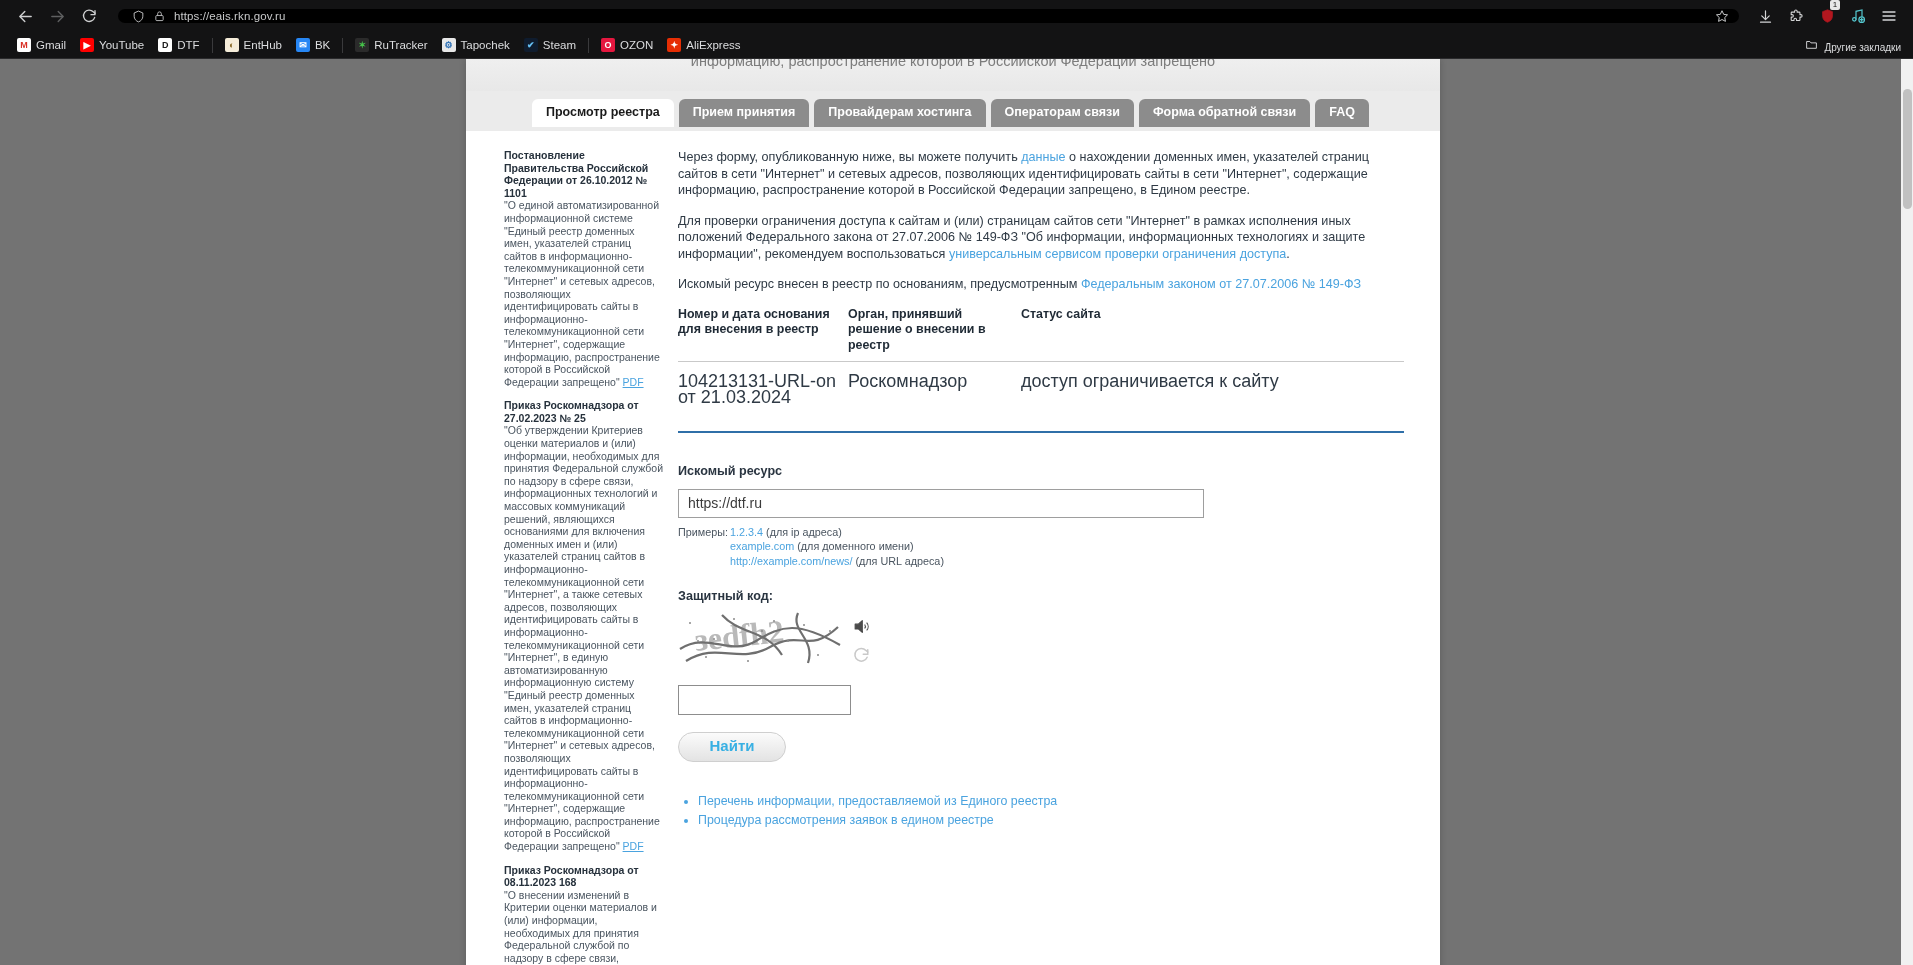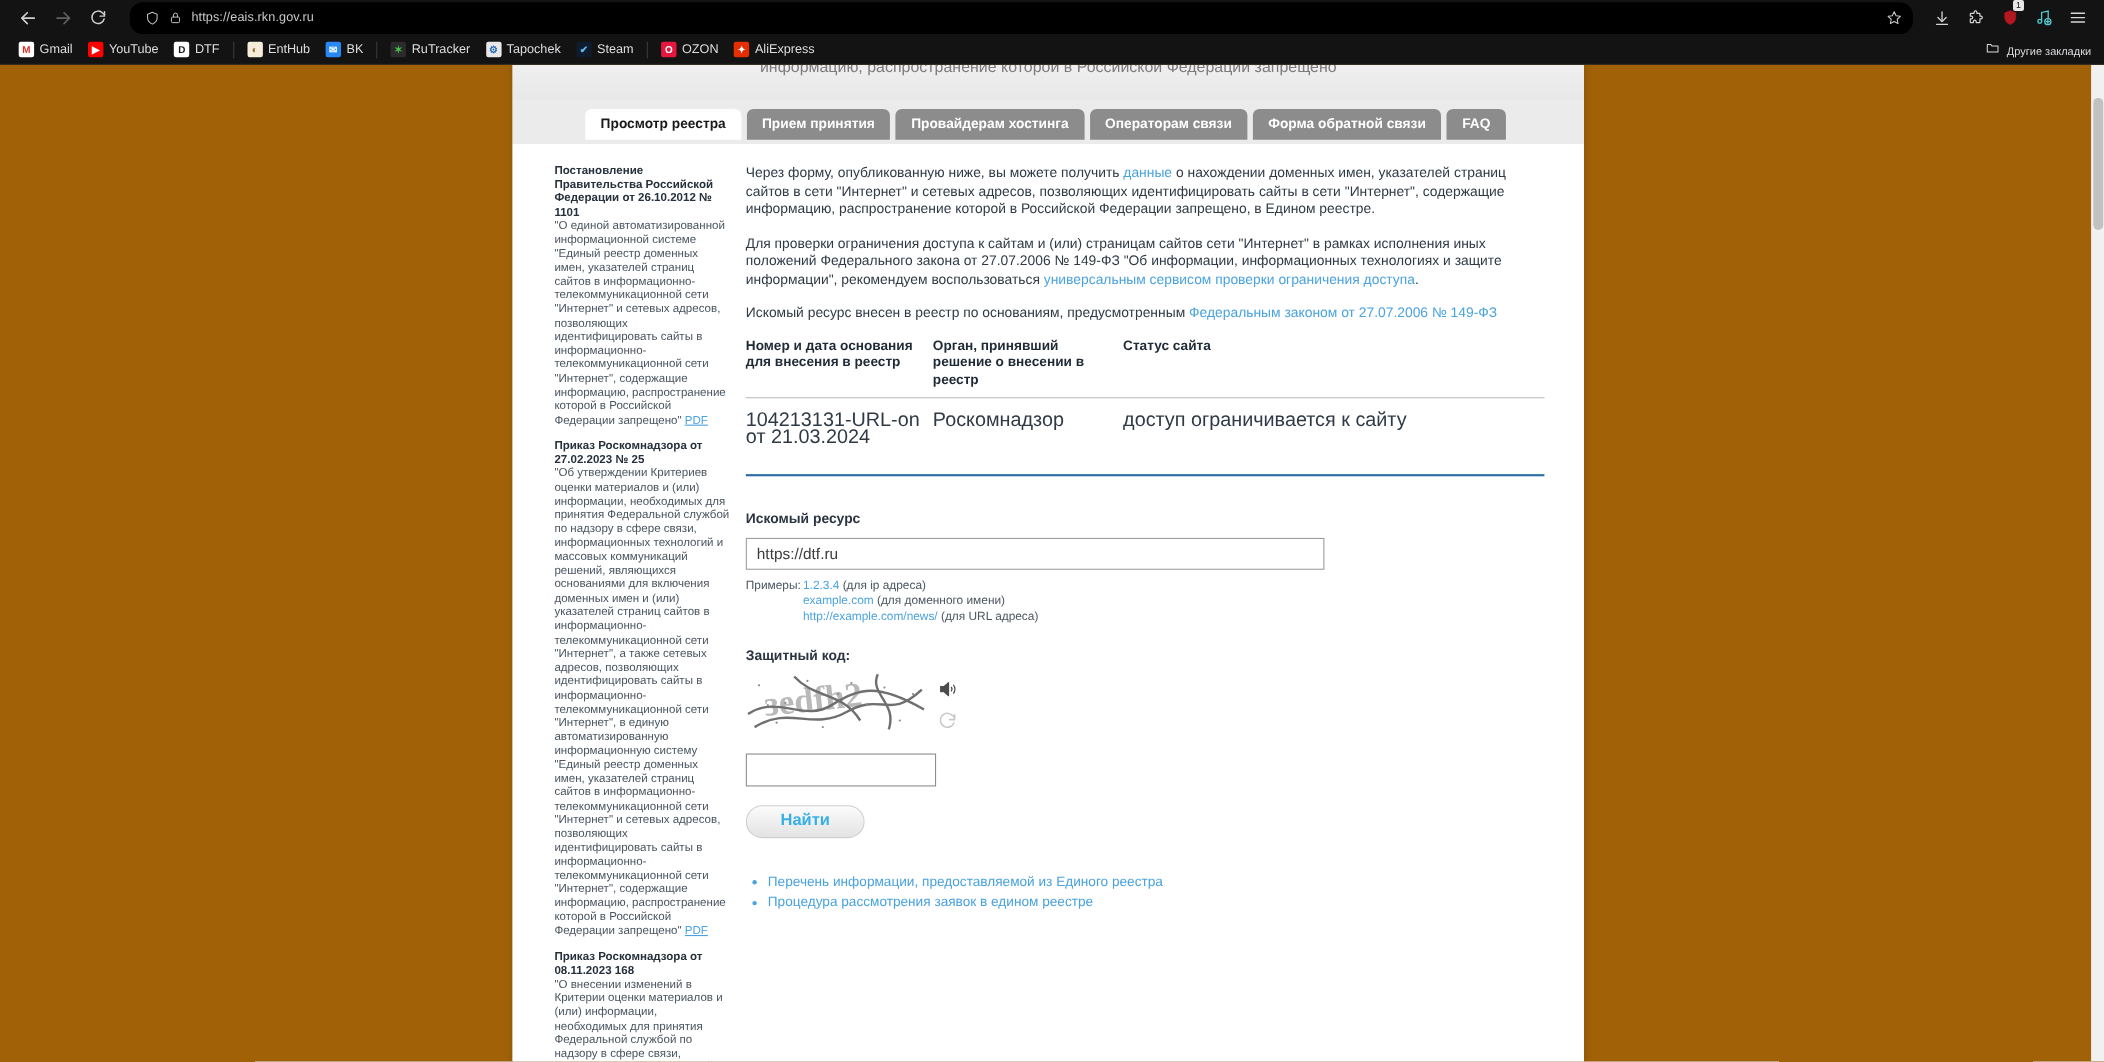--- a/index.html
+++ b/index.html
@@ -27,21 +27,21 @@
     display: flex; align-items: center; justify-content: center;
     border-radius: 4px;
     color: #cfd0d1;
     flex: 0 0 auto;
   }
   .nav-btn.disabled { color: #5f6061; }
   .nav-btn svg { display: block; }
 
   .omnibox {
     flex: 1 1 auto;
-    height: 29px;
+    height: 14px;
     margin-left: 12px;
     background: #000;
     border-radius: 12px;
     display: flex; align-items: center;
     padding: 0 10px 0 14px;
     gap: 9px;
     min-width: 0;
   }
   .omnibox .url {
     color: #c8c9ca;
@@ -91,21 +91,21 @@
   }
   .bm-sep { width: 1px; height: 15px; background: #3a3a3c; margin: 0 5px; }
   .bm-right { margin-left: auto; display: flex; align-items: flex-end; gap: 6px;
               color: #dcdddf; font-size: 10px; padding-right: 2px; }
 
   
   .viewport {
     position: relative;
     width: 1913px;
     height: 906px;
-    background: #a16207;
+    background: #737373;
     overflow: hidden;
   }
   .page {
     position: absolute; left: 466px; top: 0;
     width: 974px; min-height: 906px;
     background: #fff;
     box-shadow: 0 0 7px rgba(0,0,0,.20);
   }
 
   .banner-strip {

